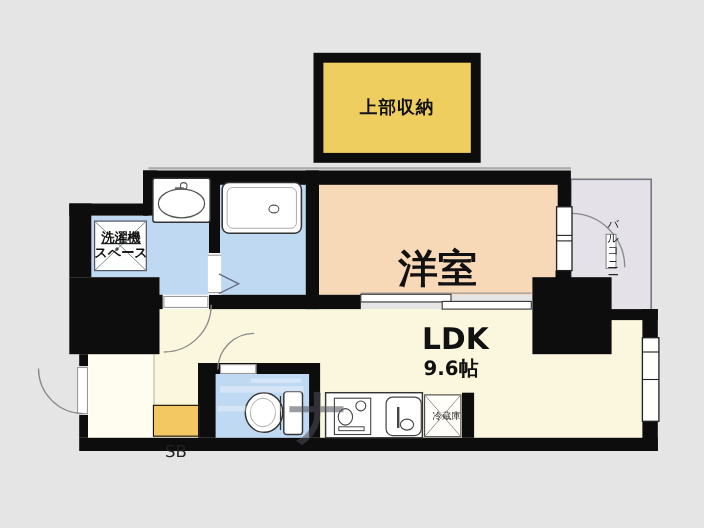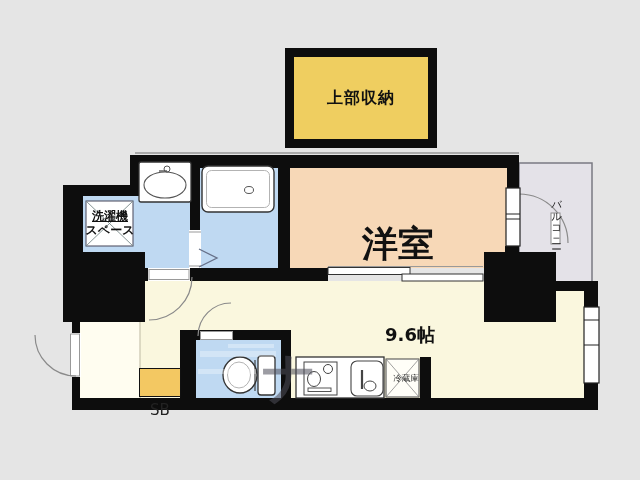--- a/index.html
+++ b/index.html
@@ -155,20 +155,21 @@
     <rect x="200" y="351" width="76" height="6"></rect>
     <rect x="198" y="369" width="58" height="5"></rect>
     <rect x="228" y="344" width="46" height="4"></rect>
   </g>
 </svg>
 
   <div class="lbl bold" style="left:294px;top:88px;width:134px;font-size:16px;letter-spacing:1px;">上部収納</div>
 
   <div class="lbl bold" style="left:338px;top:204px;width:120px;font-size:36px;margin-top:16px;">洋室</div>
 
+  <div class="lbl bold" style="left:352px;top:293px;width:124px;font-size:27px;">LDK</div>
   <div class="lbl bold" style="left:348px;top:323px;width:124px;font-size:18px;">9.6帖</div>
 
   <div class="lbl bold" style="left:85px;top:208px;width:50px;font-size:12px;text-decoration:underline;">洗濯機</div>
   <div class="lbl bold" style="left:82px;top:222px;width:56px;font-size:12px;">スペース</div>
 
 
   <div style="position:absolute;left:139px;top:368px;width:42px;height:29px;border:1.5px solid #111;box-sizing:border-box;background:#f3c862;"></div>
   <div class="lbl" style="left:139px;top:373px;width:42px;font-size:15px;color:#222;margin-top:28px;">SB</div>
 
   <div class="lbl" style="left:386px;top:373px;width:40px;font-size:8.5px;color:#222;">冷蔵庫</div>

